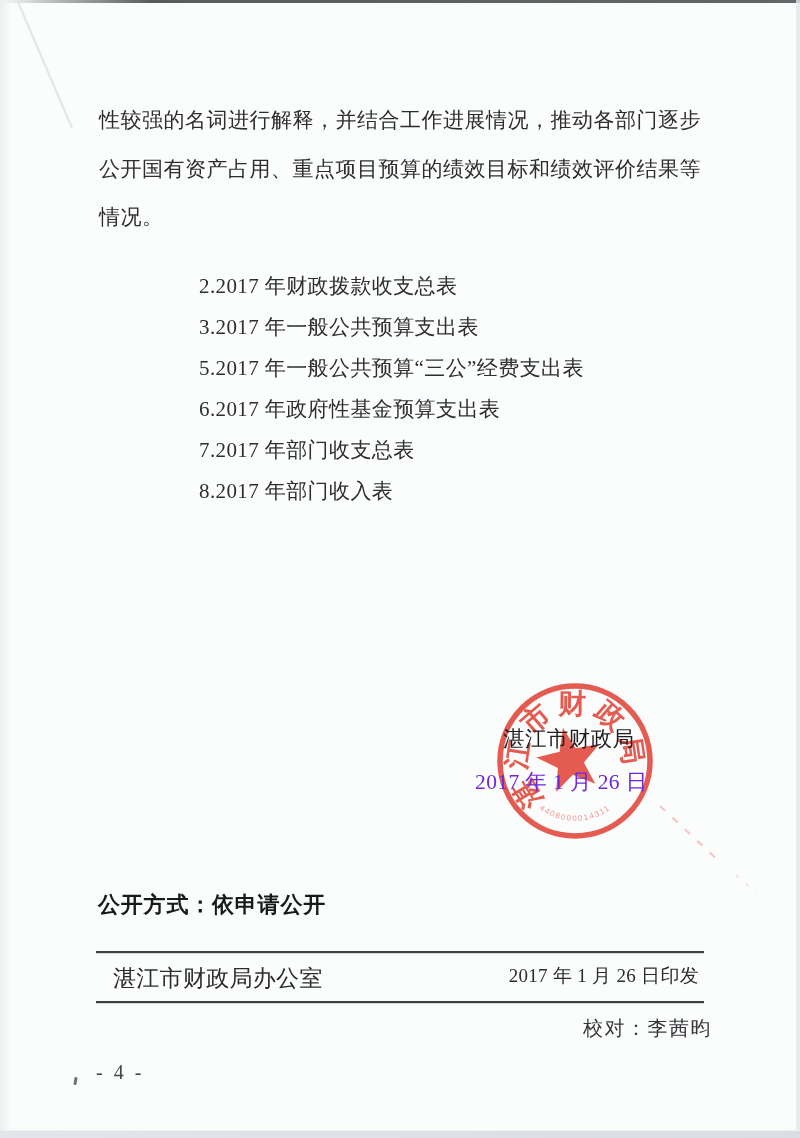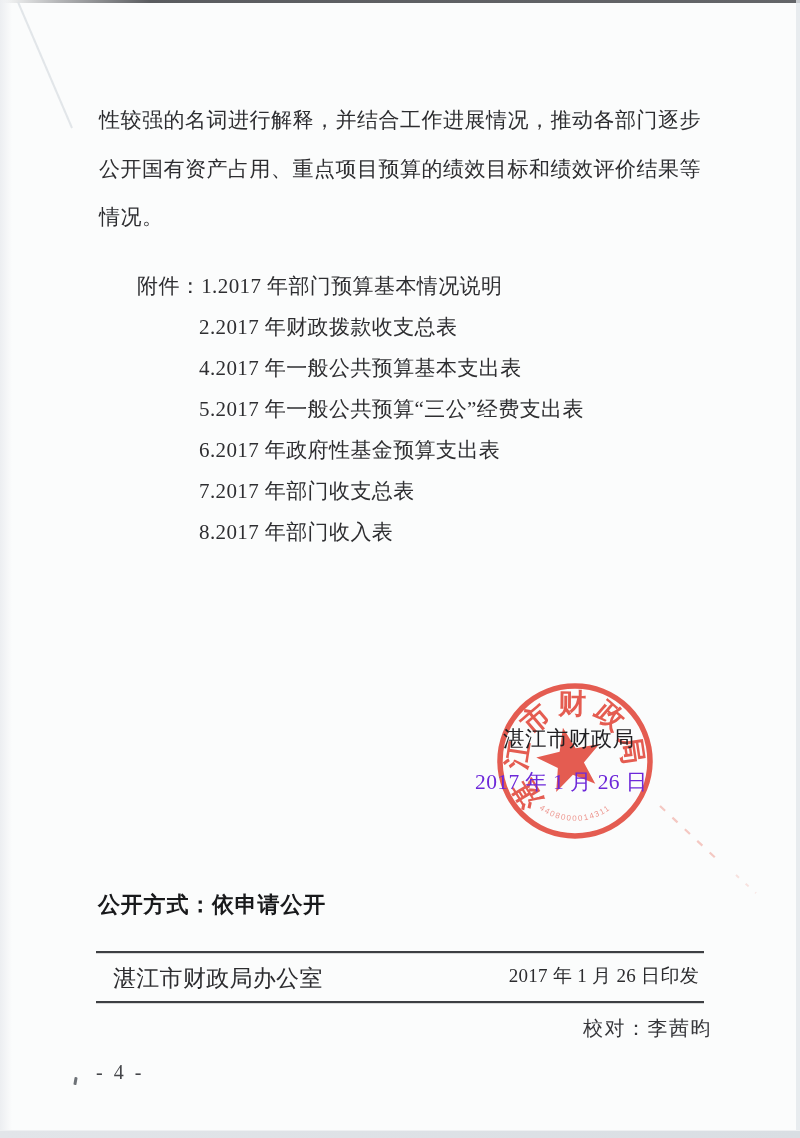--- a/index.html
+++ b/index.html
@@ -103,25 +103,22 @@
   <div class="edge-bottom"></div>
   <div class="ink-speck"></div>
 
   <div class="paragraph">
     <div>性较强的名词进行解释，并结合工作进展情况，推动各部门逐步</div>
     <div>公开国有资产占用、重点项目预算的绩效目标和绩效评价结果等</div>
     <div>情况。</div>
   </div>
 
   <div class="attachments">
-    <div class="att-row first">
-      <span class="att-label">附件：</span><span>1.2017 年部门预算基本情况说明</span>
-    </div>
     <div class="att-row rest">2.2017 年财政拨款收支总表</div>
-    <div class="att-row rest">4.2017 年一般公共预算基本支出表</div>
+    <div class="att-row rest">3.2017 年一般公共预算支出表</div>
     <div class="att-row rest">5.2017 年一般公共预算“三公”经费支出表</div>
     <div class="att-row rest">6.2017 年政府性基金预算支出表</div>
     <div class="att-row rest">7.2017 年部门收支总表</div>
     <div class="att-row rest">8.2017 年部门收入表</div>
   </div>
 
   <svg class="seal-svg" viewBox="0 0 800 1138">
     <g opacity="0.82">
       <circle cx="575" cy="761" r="75" fill="none" stroke="#e03a2c" stroke-width="5.5"></circle>
       <polygon fill="#e03a2c" transform="rotate(-12 570 761)" points="570,727 578.2,749.7 602.3,750.5 583.3,765.3 590,788.5 570,775 550,788.5 556.7,765.3 537.7,750.5 561.8,749.7"></polygon>

